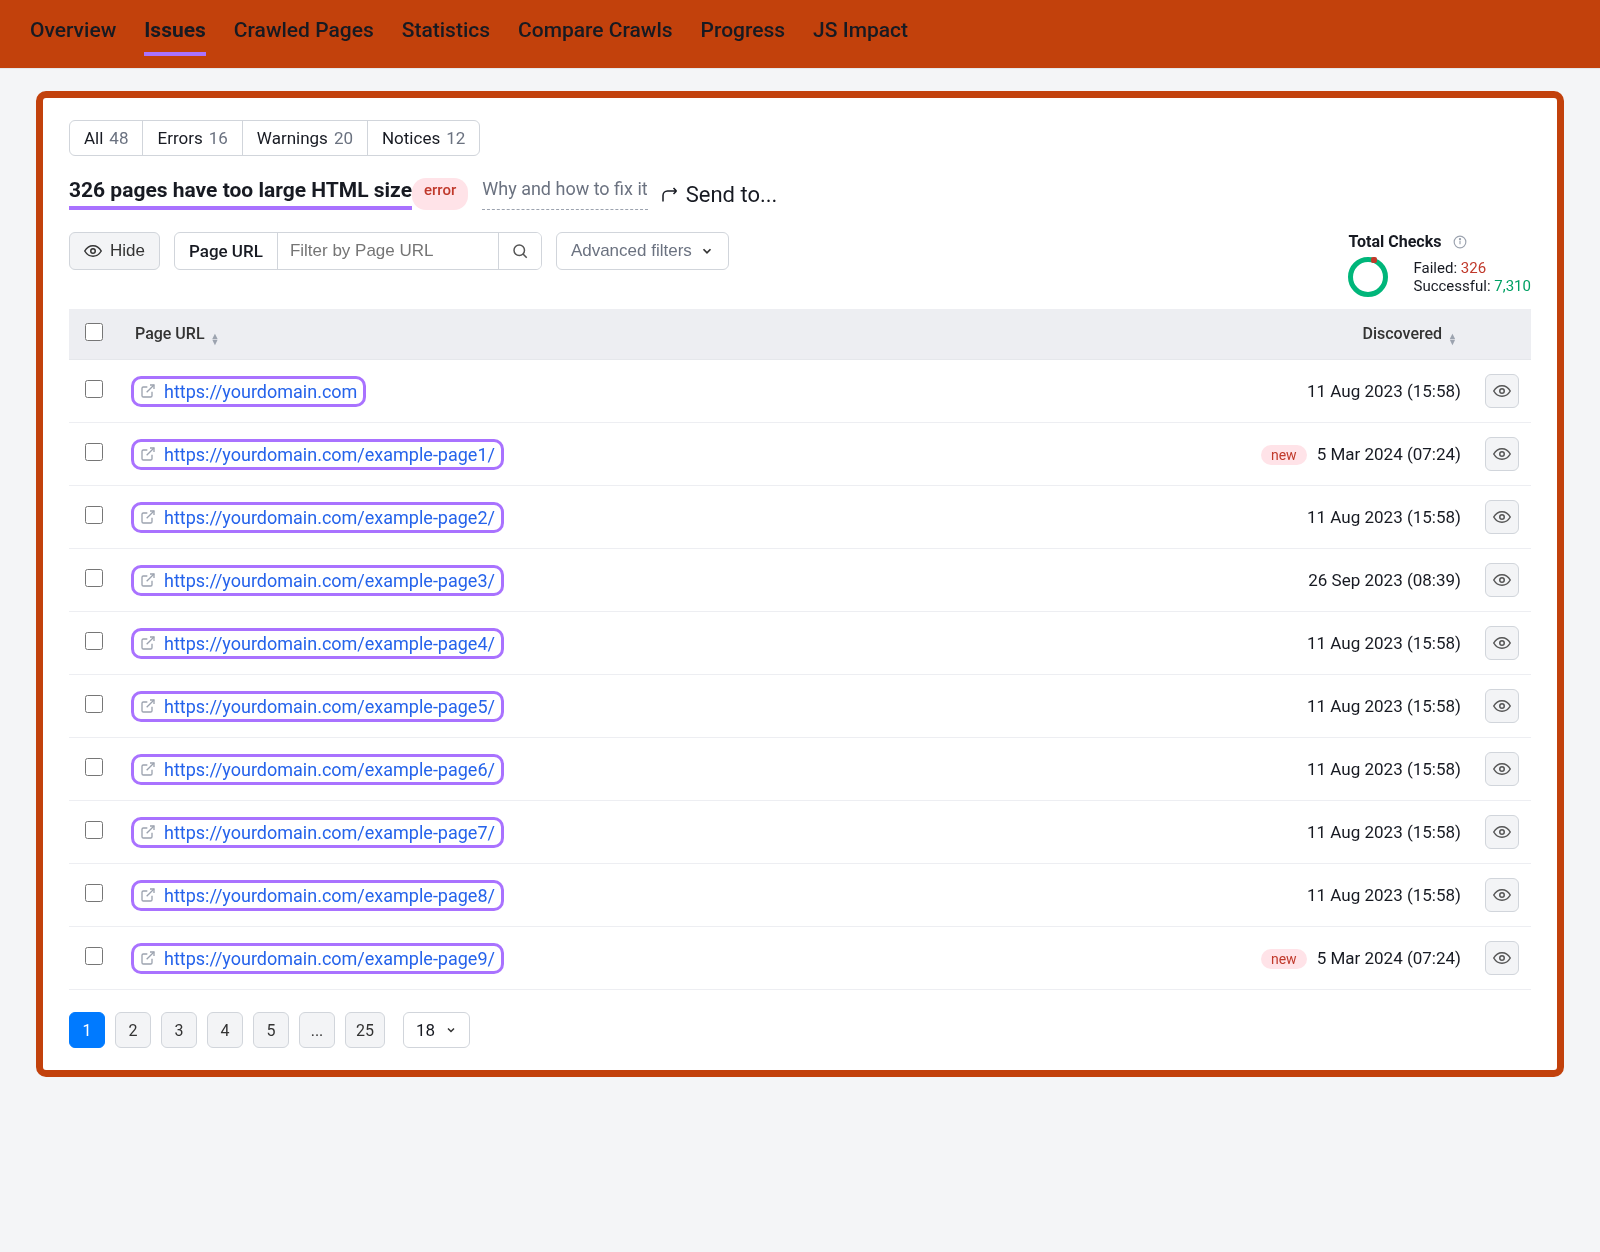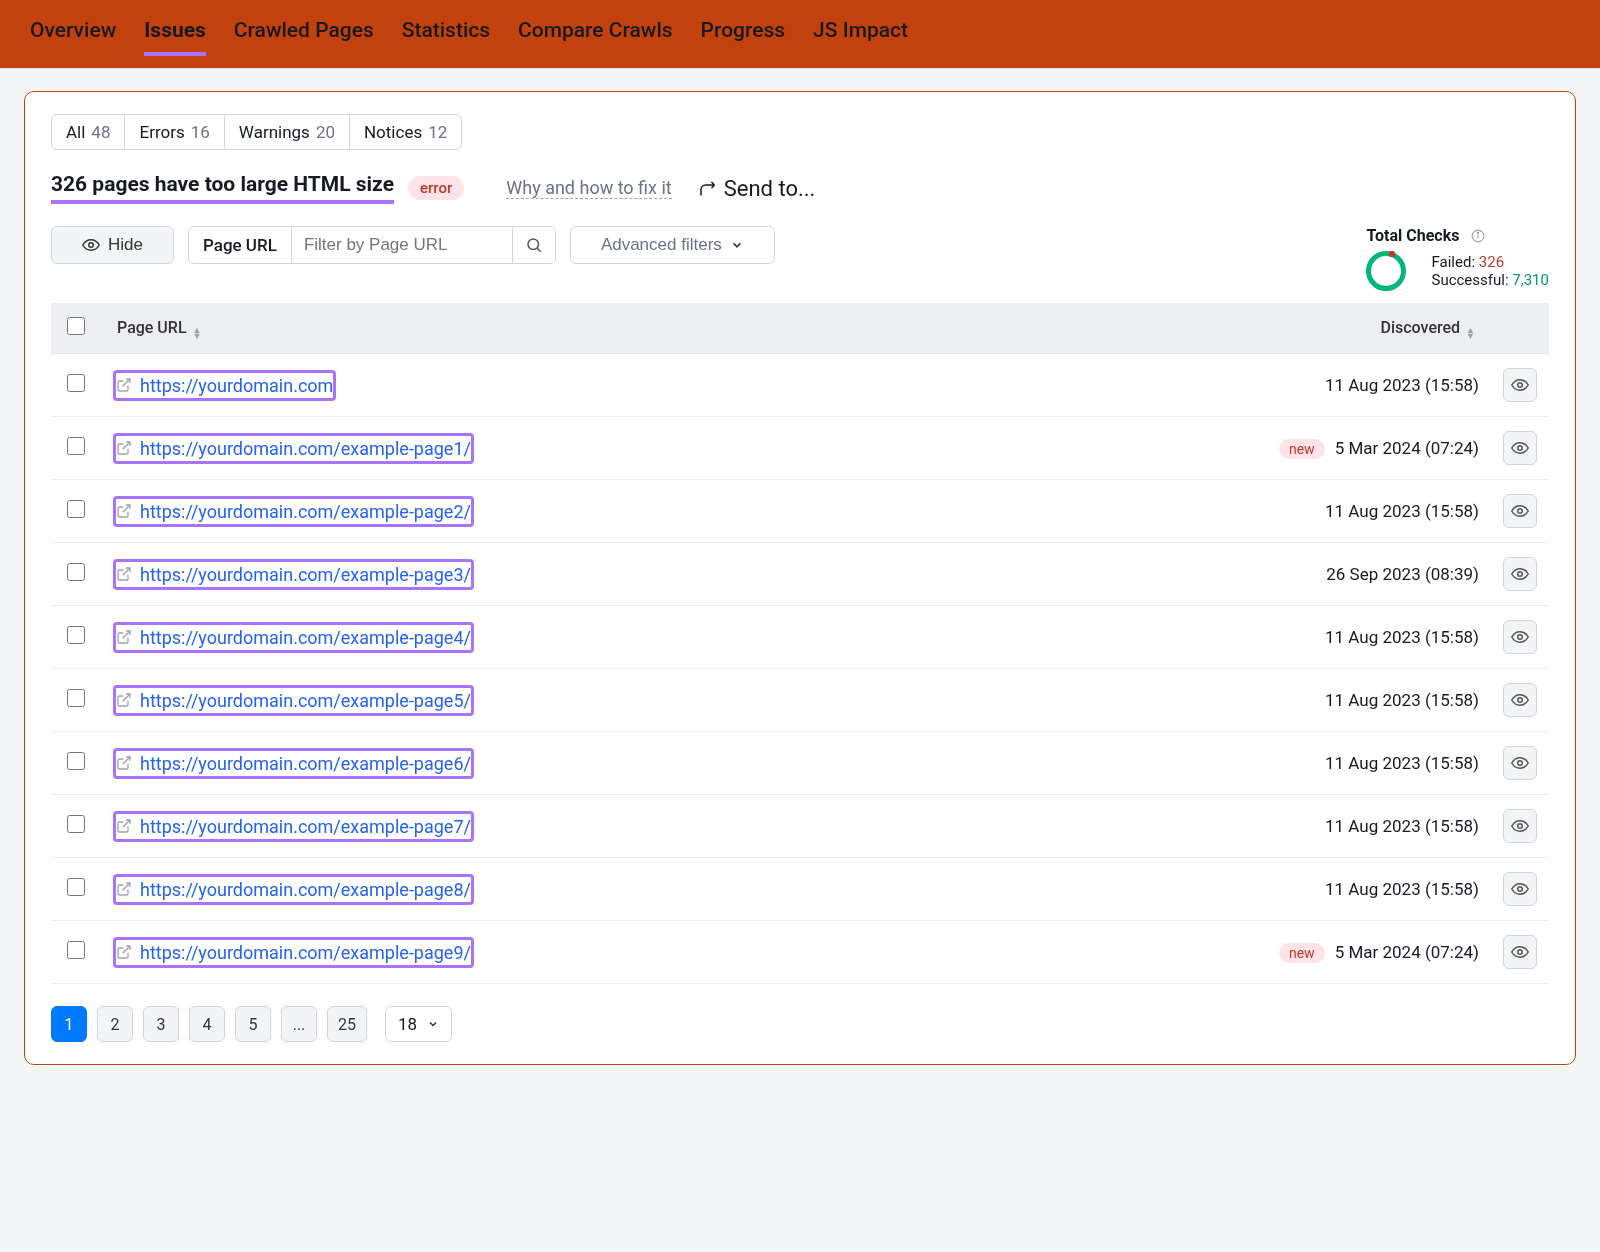--- a/index.html
+++ b/index.html
@@ -1,32 +1,32 @@
 <!DOCTYPE html>
 <html><head>
 <meta charset="utf-8">
 <style>
 * { box-sizing: border-box; margin: 0; padding: 0; }
 body { font-family: -apple-system, BlinkMacSystemFont, "Segoe UI", Roboto, Helvetica, Arial, sans-serif; background: #f4f5f7; color: #171a22; font-size: 17px; }
 .tabs { display: flex; gap: 28px; padding: 18px 30px 12px; border-bottom: 1px solid #e5e7eb; background: #c2410c; }
 .tab { font-size: 21px; font-weight: 500; color: #171a22; cursor: pointer; padding-bottom: 10px; }
 .tab.active { font-weight: 700; border-bottom: 4px solid #a972ff; }
-.card { background: #fff; border: 1px solid #c2410c; border-radius: 10px; margin: 22px 24px; padding: 22px 26px; }
+.card { background: #fff; border: 7px solid #c2410c; border-radius: 10px; margin: 22px 36px; padding: 22px 26px; }
 .filter-group { display: inline-flex; border: 1px solid #d1d5db; border-radius: 6px; overflow: hidden; margin-bottom: 22px; }
 .filter-btn { padding: 7px 14px; border-right: 1px solid #d1d5db; font-size: 17px; cursor: pointer; display: flex; align-items: center; gap: 6px; }
 .filter-btn:last-child { border-right: none; }
 .filter-btn .count { color: #6b7280; }
-.issue-header { display: flex; align-items: center; gap: 14px; margin-bottom: 22px; flex-wrap: wrap; }
+.issue-header { display: flex; margin-bottom: 22px; flex-wrap: wrap; }
 .issue-title { font-size: 21px; font-weight: 700; border-bottom: 4px solid #a972ff; padding-bottom: 4px; }
 .badge-error { background: #ffe3e8; color: #c0392b; border-radius: 14px; padding: 3px 12px; font-size: 15px; font-weight: 500; }
 .link-dashed { color: #6b7280; border-bottom: 1px dashed #9ca3af; cursor: pointer; font-size: 18px; }
 .send-to { display: inline-flex; align-items: center; gap: 8px; color: #171a22; cursor: pointer; font-size: 22px; margin-left: 12px; }
 .controls-row { display: flex; align-items: flex-start; justify-content: space-between; gap: 14px; margin-bottom: 12px; }
 .controls-left { display: flex; align-items: center; gap: 14px; flex-wrap: wrap; }
-.btn-outline { border: 1px solid #d1d5db; background: #fff; border-radius: 6px; padding: 8px 30px; cursor: pointer; display: inline-flex; align-items: center; gap: 8px; font-size: 17px; color: #333; }
+.btn-outline { border: 1px solid #d1d5db; background: #fff; border-radius: 6px; padding: 8px 14px; cursor: pointer; display: inline-flex; align-items: center; gap: 8px; font-size: 17px; color: #333; }
 .btn-hide { background: #f3f4f6; }
 .input-group { display: inline-flex; border: 1px solid #d1d5db; border-radius: 6px; overflow: hidden; }
 .input-group .label { padding: 8px 14px; border-right: 1px solid #d1d5db; font-size: 17px; font-weight: 500; }
 .input-group input { border: none; padding: 8px 12px; font-size: 17px; width: 220px; outline: none; }
 .input-group .search-btn { border: none; border-left: 1px solid #d1d5db; background: #fff; padding: 0 12px; cursor: pointer; }
 .total-checks { text-align: left; font-size: 15px; }
 .total-checks .title { font-weight: 700; font-size: 16px; display: flex; align-items: center; gap: 12px; margin-bottom: 6px; }
 .total-checks .row { display: flex; align-items: center; gap: 25px; }
 .donut { width: 40px; height: 40px; border-radius: 50%; border: 5px solid #00b67a; position: relative; }
 .donut::after { content: ""; position: absolute; top: -5px; right: 6px; width: 6px; height: 6px; background: #c0392b; border-radius: 2px; }
@@ -35,21 +35,21 @@
 .table { width: 100%; border-collapse: collapse; }
 .table th { background: #edeef2; text-align: left; padding: 14px 16px; font-weight: 500; color: #333; font-size: 16px; border-bottom: 1px solid #e5e7eb; }
 .table th.right { text-align: right; }
 .table td { padding: 14px 12px; border-bottom: 1px solid #edeef2; vertical-align: middle; }
 .table td.right { text-align: right; white-space: nowrap; }
 .cb-cell { width: 40px; text-align: center; }
 input[type=checkbox] { width: 18px; height: 18px; border: 1px solid #cbd5e1; border-radius: 4px; cursor: pointer; }
 .url-cell { display: flex; align-items: center; gap: 8px; }
 .ext-icon { color: #9ca3af; flex-shrink: 0; }
 .url-link { color: #2563eb; font-size: 18px; }
-.highlight-box { border: 3px solid #a972ff; border-radius: 4px; padding: 2px 0; display: inline-flex; }
+.highlight-box { border: 3px solid #a972ff; border-radius: 10px; padding: 2px 6px; display: inline-flex; }
 .badge-new { background: #ffe3e8; color: #c0392b; border-radius: 12px; padding: 2px 10px; font-size: 14px; margin-right: 10px; }
 .eye-btn { width: 34px; height: 34px; border: 1px solid #d1d5db; background: #f3f4f6; border-radius: 6px; display: inline-flex; align-items: center; justify-content: center; cursor: pointer; color: #555; }
 .pagination { display: flex; align-items: center; gap: 10px; margin-top: 22px; }
 .page-btn { min-width: 36px; height: 36px; border: 1px solid #d1d5db; background: #f3f4f6; border-radius: 6px; display: inline-flex; align-items: center; justify-content: center; cursor: pointer; font-size: 16px; color: #333; padding: 0 10px; }
 .page-btn.active { background: #007aff; color: #fff; border-color: #007aff; }
 .page-size { border: 1px solid #d1d5db; background: #fff; border-radius: 6px; height: 36px; padding: 0 12px; display: inline-flex; align-items: center; gap: 10px; cursor: pointer; margin-left: 8px; }
 .sort-arrows { display: inline-flex; flex-direction: column; margin-left: 6px; line-height: 6px; font-size: 9px; color: #9ca3af; }
 svg { display: block; }
 </style>
 </head>

